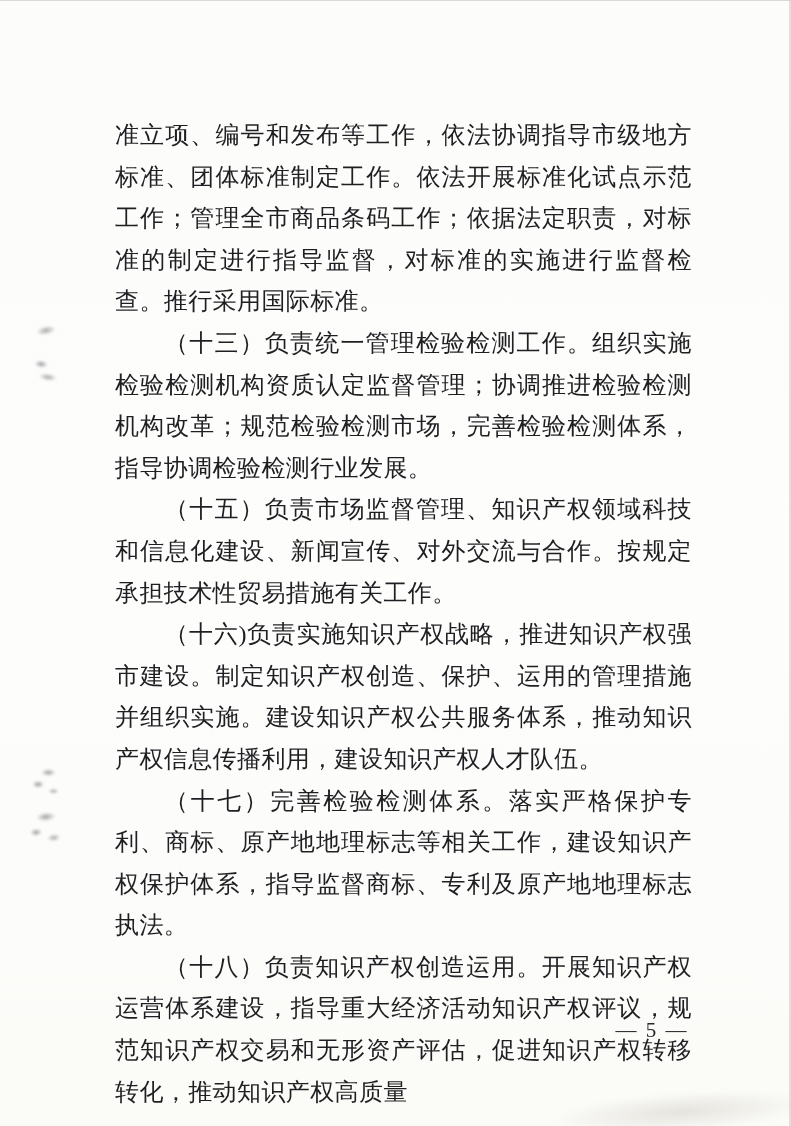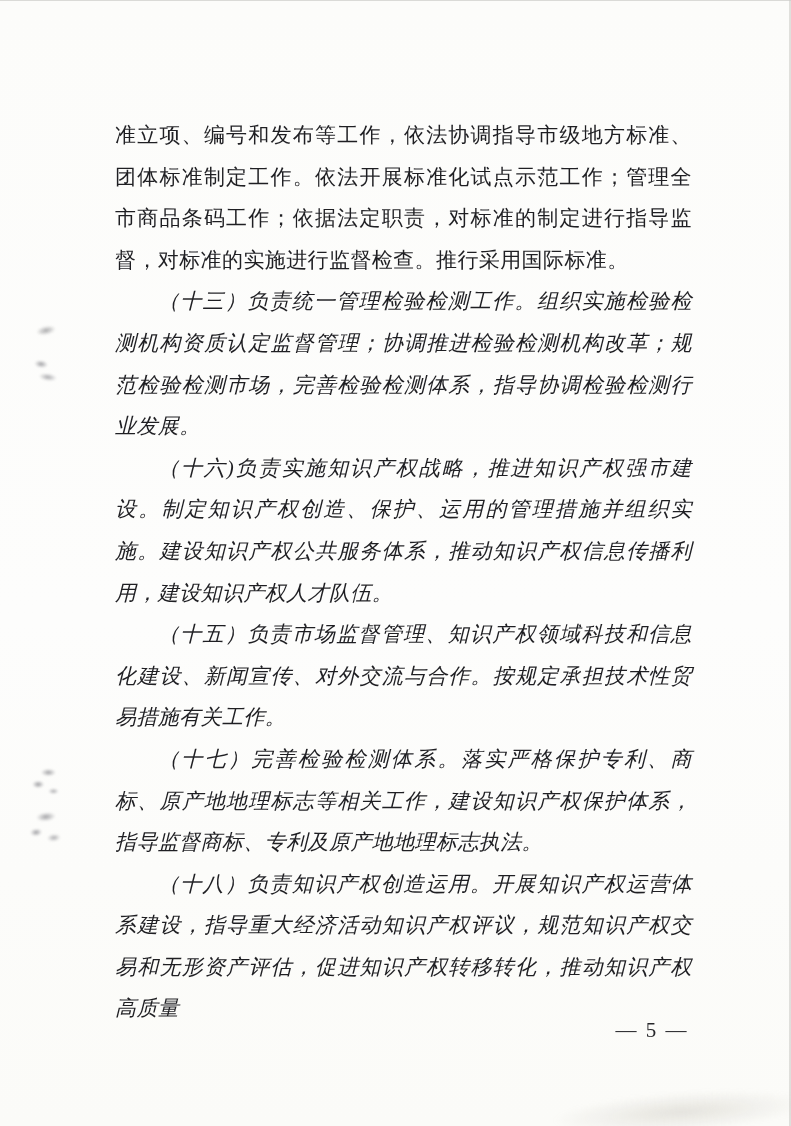--- a/index.html
+++ b/index.html
@@ -59,28 +59,28 @@
     transform: rotate(-6deg); }
 
   .doc-body {
     position: absolute;
     left: 115px;
     top: 115px;
     width: 577px;
   }
   .doc-body p {
     margin: 0;
-    font-size: 21px;
+    font-size: 24px;
     line-height: 41.6px;
     letter-spacing: 0.4px;
     text-align: justify;
     text-justify: inter-character;
     word-break: break-all;
   }
-  .p-indent { text-indent: 2.05em; font-style: italic; }
+  .p-indent { text-indent: 2.05em; }
 
   .page-footer {
     position: absolute;
     left: 592px;
     top: 1016px;
     width: 120px;
     text-align: center;
     font-size: 21px;
     line-height: 28px;
     letter-spacing: 2px;
@@ -97,21 +97,21 @@
   <div class="corner-shadow"></div>
 
   <div class="smudge smudge-a1"></div>
   <div class="smudge smudge-a2"></div>
   <div class="smudge smudge-b1"></div>
   <div class="smudge smudge-b2"></div>
 
   <div class="doc-body">
     <p>准立项、编号和发布等工作，依法协调指导市级地方标准、团体标准制定工作。依法开展标准化试点示范工作；管理全市商品条码工作；依据法定职责，对标准的制定进行指导监督，对标准的实施进行监督检查。推行采用国际标准。</p>
     <p class="p-indent">（十三）负责统一管理检验检测工作。组织实施检验检测机构资质认定监督管理；协调推进检验检测机构改革；规范检验检测市场，完善检验检测体系，指导协调检验检测行业发展。</p>
+    <p class="p-indent">（十五）负责市场监督管理、知识产权领域科技和信息化建设、新闻宣传、对外交流与合作。按规定承担技术性贸易措施有关工作。</p>
     <p class="p-indent">（十六)负责实施知识产权战略，推进知识产权强市建设。制定知识产权创造、保护、运用的管理措施并组织实施。建设知识产权公共服务体系，推动知识产权信息传播利用，建设知识产权人才队伍。</p>
-    <p class="p-indent">（十五）负责市场监督管理、知识产权领域科技和信息化建设、新闻宣传、对外交流与合作。按规定承担技术性贸易措施有关工作。</p>
     <p class="p-indent">（十七）完善检验检测体系。落实严格保护专利、商标、原产地地理标志等相关工作，建设知识产权保护体系，指导监督商标、专利及原产地地理标志执法。</p>
     <p class="p-indent">（十八）负责知识产权创造运用。开展知识产权运营体系建设，指导重大经济活动知识产权评议，规范知识产权交易和无形资产评估，促进知识产权转移转化，推动知识产权高质量</p>
   </div>
 
   <div class="page-footer">— 5 —</div>
 
 </div>
 
 </body></html>

